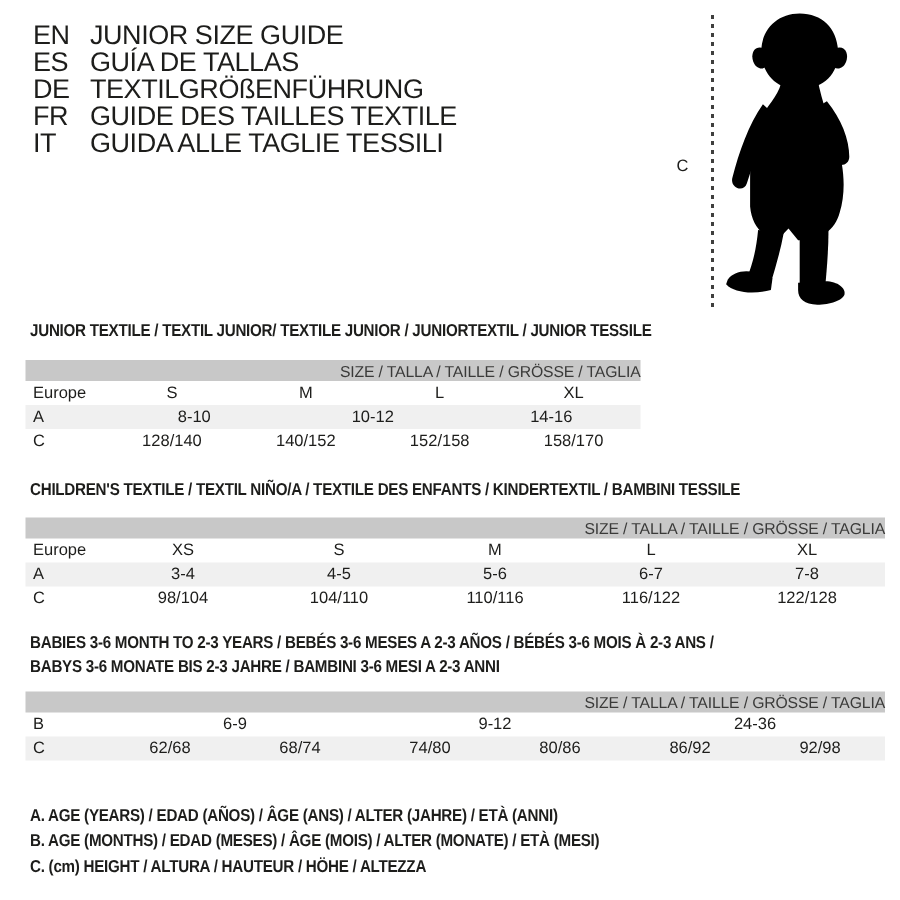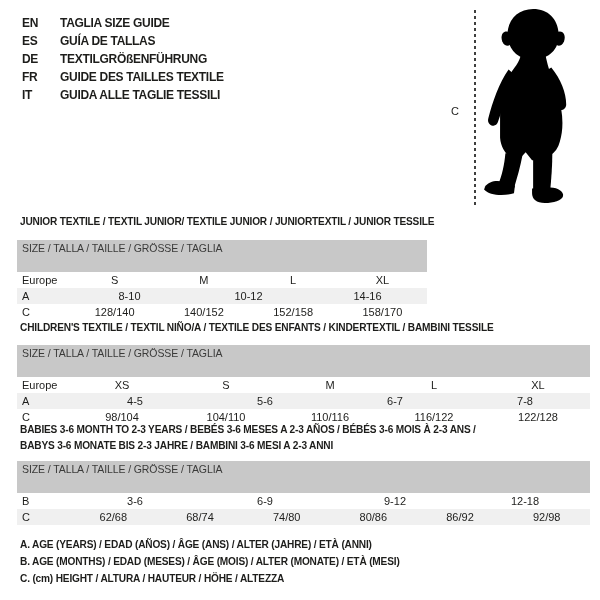--- a/index.html
+++ b/index.html
@@ -6,39 +6,39 @@
   body{
     width:600px;height:600px;background:#ffffff;
     font-family:"Liberation Sans", sans-serif;color:#1d1d1b;
     position:relative;overflow:hidden;
     -webkit-font-smoothing:antialiased;
   }
   #canvas{position:absolute;top:0;left:0;width:600px;height:600px;}
 
   
   .langs{position:absolute;top:14px;left:22px;}
-  .lang-row{display:flex;height:18px;line-height:18px;font-weight:bold;font-size:12px;letter-spacing:-0.3px;}
+  .lang-row{display:flex;height:18px;line-height:18px;font-weight:normal;font-size:18px;letter-spacing:-0.3px;}
   .lang-code{width:38px;flex:0 0 38px;}
 
   
   .sec-title{
     position:absolute;left:20px;font-weight:bold;font-size:11.5px;line-height:13px;
     white-space:nowrap;transform:scaleX(0.88);transform-origin:0 50%;letter-spacing:-0.2px;
   }
   .footnotes{position:absolute;left:20px;top:536px;}
   .footnote{
     height:17px;line-height:17px;font-weight:bold;font-size:11.5px;white-space:nowrap;
     transform:scaleX(0.88);transform-origin:0 50%;letter-spacing:-0.2px;
   }
 
   
   .sizetable{position:absolute;left:17px;}
   .sizetable .hdr{
-    background:#c8c8c8;height:32px;line-height:16px;font-size:10.5px;color:#3a3a39;
-    padding-left:5px;letter-spacing:-0.1px;
+    background:#c8c8c8;height:14px;line-height:16px;font-size:10.5px;color:#3a3a39;
+    padding-left:5px;letter-spacing:-0.1px;text-align:right;
   }
   .trow{display:flex;height:16px;line-height:17px;font-size:11px;}
   .trow .lbl{flex:0 0 48px;width:48px;padding-left:5px;}
   .trow .val{flex:1;text-align:center;}
   .alt{background:#f0f0f0;}
 
   
   .baby-svg{position:absolute;left:483px;top:7px;width:96px;height:200px;}
   .dash-line{
     position:absolute;left:474px;top:10px;width:2px;height:198px;
@@ -47,21 +47,21 @@
   .c-marker{position:absolute;left:451px;top:105px;font-size:11px;line-height:12px;}
 </style>
 </head>
 <body>
 
 <div id="canvas">
 
   <div class="langs">
     <div class="lang-row">
       <span class="lang-code">EN</span>
-      <span class="lang-label">TAGLIA SIZE GUIDE</span>
+      <span class="lang-label">JUNIOR SIZE GUIDE</span>
     </div>
     <div class="lang-row">
       <span class="lang-code">ES</span>
       <span class="lang-label">GUÍA DE TALLAS</span>
     </div>
     <div class="lang-row">
       <span class="lang-code">DE</span>
       <span class="lang-label">TEXTILGRÖßENFÜHRUNG</span>
     </div>
     <div class="lang-row">
@@ -120,20 +120,21 @@
     <div class="trow">
       <span class="lbl">Europe</span>
       <span class="val">XS</span>
       <span class="val">S</span>
       <span class="val">M</span>
       <span class="val">L</span>
       <span class="val">XL</span>
     </div>
     <div class="trow alt">
       <span class="lbl">A</span>
+      <span class="val">3-4</span>
       <span class="val">4-5</span>
       <span class="val">5-6</span>
       <span class="val">6-7</span>
       <span class="val">7-8</span>
     </div>
     <div class="trow">
       <span class="lbl">C</span>
       <span class="val">98/104</span>
       <span class="val">104/110</span>
       <span class="val">110/116</span>
@@ -141,24 +142,23 @@
       <span class="val">122/128</span>
     </div>
   </div>
 
   <div class="sec-title" style="top:423px">BABIES 3-6 MONTH TO 2-3 YEARS / BEBÉS 3-6 MESES A 2-3 AÑOS / BÉBÉS 3-6 MOIS À 2-3 ANS /</div>
   <div class="sec-title" style="top:439px">BABYS 3-6 MONATE BIS 2-3 JAHRE / BAMBINI 3-6 MESI A 2-3 ANNI</div>
   <div class="sizetable" style="top:461px;width:573px">
     <div class="hdr">SIZE / TALLA / TAILLE / GRÖSSE / TAGLIA</div>
     <div class="trow">
       <span class="lbl">B</span>
-      <span class="val">3-6</span>
       <span class="val">6-9</span>
       <span class="val">9-12</span>
-      <span class="val">12-18</span>
+      <span class="val">24-36</span>
     </div>
     <div class="trow alt">
       <span class="lbl">C</span>
       <span class="val">62/68</span>
       <span class="val">68/74</span>
       <span class="val">74/80</span>
       <span class="val">80/86</span>
       <span class="val">86/92</span>
       <span class="val">92/98</span>
     </div>

